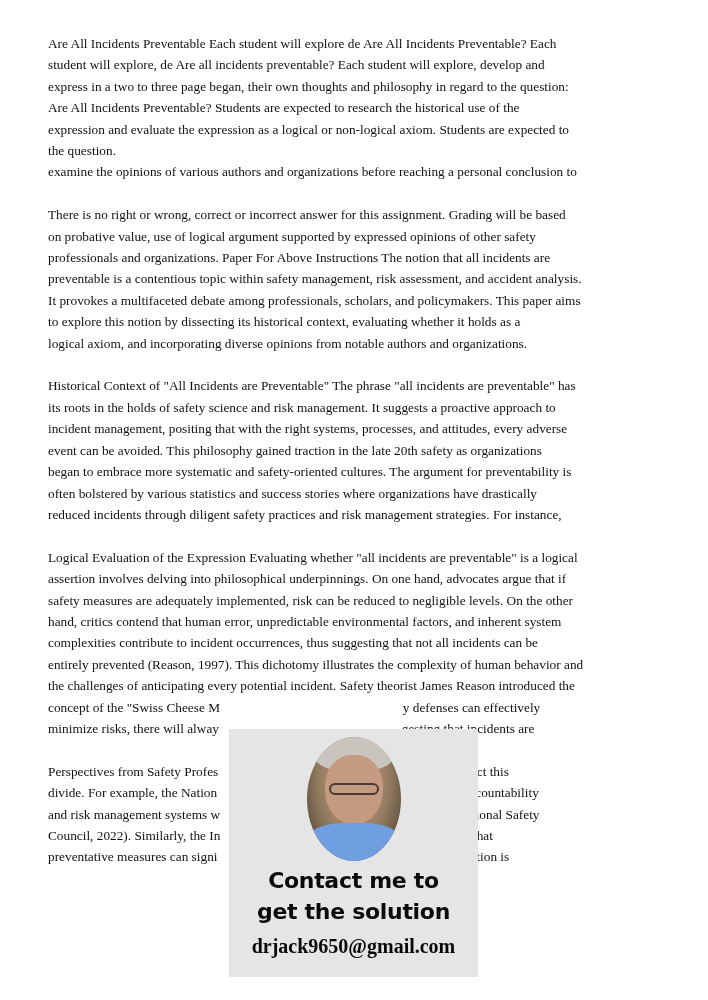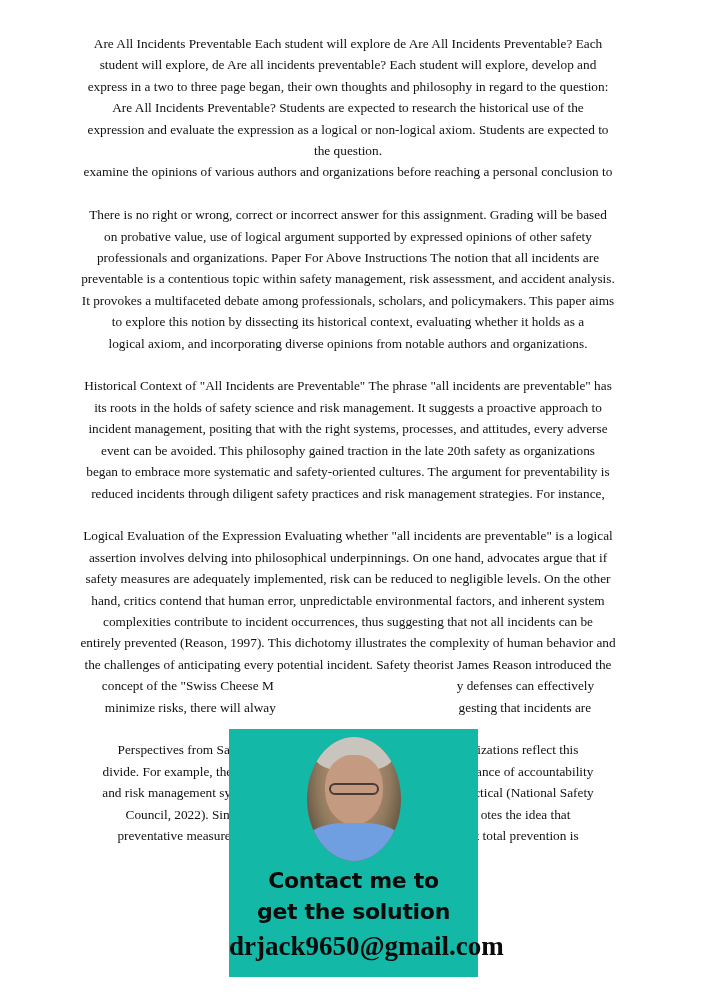--- a/index.html
+++ b/index.html
@@ -3,24 +3,24 @@
 <meta charset="utf-8">
 <style>
   html, body { margin: 0; padding: 0; background: #ffffff; }
   body { width: 708px; height: 1000px; position: relative; overflow: hidden; }
   .page {
     position: absolute; left: 48px; top: 33px; width: 600px;
     font-family: "Liberation Serif", "DejaVu Serif", serif;
     font-size: 13.3px; line-height: 21.4px; color: #111111;
   }
   .para { margin: 0 0 21.4px 0; }
-  .line { display: block; white-space: nowrap; text-align: center; }
+  .line { display: block; white-space: nowrap; }
   .banner {
     position: absolute; left: 229px; top: 729px; width: 249px; height: 248px;
-    background: #14b8a6;
+    background: #e5e5e5;
   }
   .portrait {
     position: absolute; left: 78px; top: 8px; width: 94px; height: 124px;
     border-radius: 50%; overflow: hidden;
     background: radial-gradient(ellipse at 50% 35%, #c9a184 0%, #b48a70 30%, #8f7a5e 55%, #6b5a45 75%);
   }
   .portrait .hair {
     position: absolute; left: 8px; top: 0; width: 78px; height: 34px;
     border-radius: 50% 50% 40% 40%; background: #c9c4bd;
   }
@@ -39,21 +39,21 @@
   .cta {
     position: absolute; left: 0; width: 249px; text-align: center;
     font-family: "DejaVu Sans", "Liberation Sans", sans-serif; font-weight: bold;
     font-size: 22px; line-height: 30px; color: #0a0a0a; letter-spacing: -0.3px;
   }
   .cta1 { top: 137px; }
   .cta2 { top: 168px; }
   .email {
     position: absolute; left: 0; top: 204px; width: 249px; text-align: center;
     font-family: "Liberation Serif", "DejaVu Serif", serif; font-weight: bold;
-    font-size: 27px; line-height: 26px; color: #0a0a0a;
+    font-size: 20px; line-height: 26px; color: #0a0a0a;
   }
 </style>
 </head>
 <body>
 
 <div class="page">
   <p class="para">
     <span class="line">Are All Incidents Preventable Each student will explore de Are All Incidents Preventable? Each</span>
     <span class="line">student will explore, de Are all incidents preventable? Each student will explore, develop and</span>
     <span class="line">express in a two to three page began, their own thoughts and philosophy in regard to the question:</span>
@@ -70,20 +70,21 @@
     <span class="line">It provokes a multifaceted debate among professionals, scholars, and policymakers. This paper aims</span>
     <span class="line">to explore this notion by dissecting its historical context, evaluating whether it holds as a</span>
     <span class="line">logical axiom, and incorporating diverse opinions from notable authors and organizations.</span>
   </p>
   <p class="para">
     <span class="line">Historical Context of "All Incidents are Preventable" The phrase "all incidents are preventable" has</span>
     <span class="line">its roots in the holds of safety science and risk management. It suggests a proactive approach to</span>
     <span class="line">incident management, positing that with the right systems, processes, and attitudes, every adverse</span>
     <span class="line">event can be avoided. This philosophy gained traction in the late 20th safety as organizations</span>
     <span class="line">began to embrace more systematic and safety-oriented cultures. The argument for preventability is</span>
+    <span class="line">often bolstered by various statistics and success stories where organizations have drastically</span>
     <span class="line">reduced incidents through diligent safety practices and risk management strategies. For instance,</span>
   </p>
   <p class="para">
     <span class="line">Logical Evaluation of the Expression Evaluating whether "all incidents are preventable" is a logical</span>
     <span class="line">assertion involves delving into philosophical underpinnings. On one hand, advocates argue that if</span>
     <span class="line">safety measures are adequately implemented, risk can be reduced to negligible levels. On the other</span>
     <span class="line">hand, critics contend that human error, unpredictable environmental factors, and inherent system</span>
     <span class="line">complexities contribute to incident occurrences, thus suggesting that not all incidents can be</span>
     <span class="line">entirely prevented (Reason, 1997). This dichotomy illustrates the complexity of human behavior and</span>
     <span class="line">the challenges of anticipating every potential incident. Safety theorist James Reason introduced the</span>

